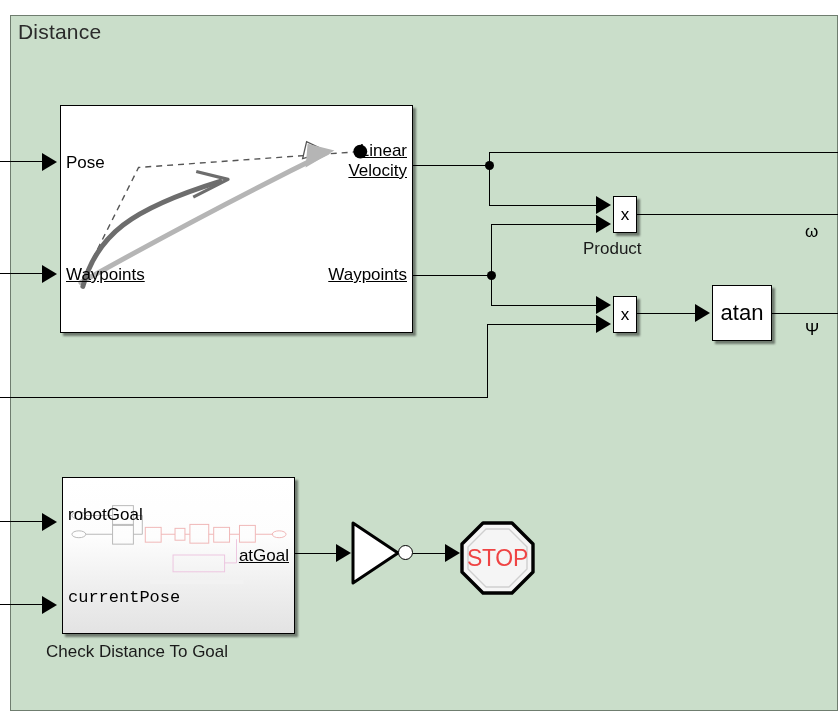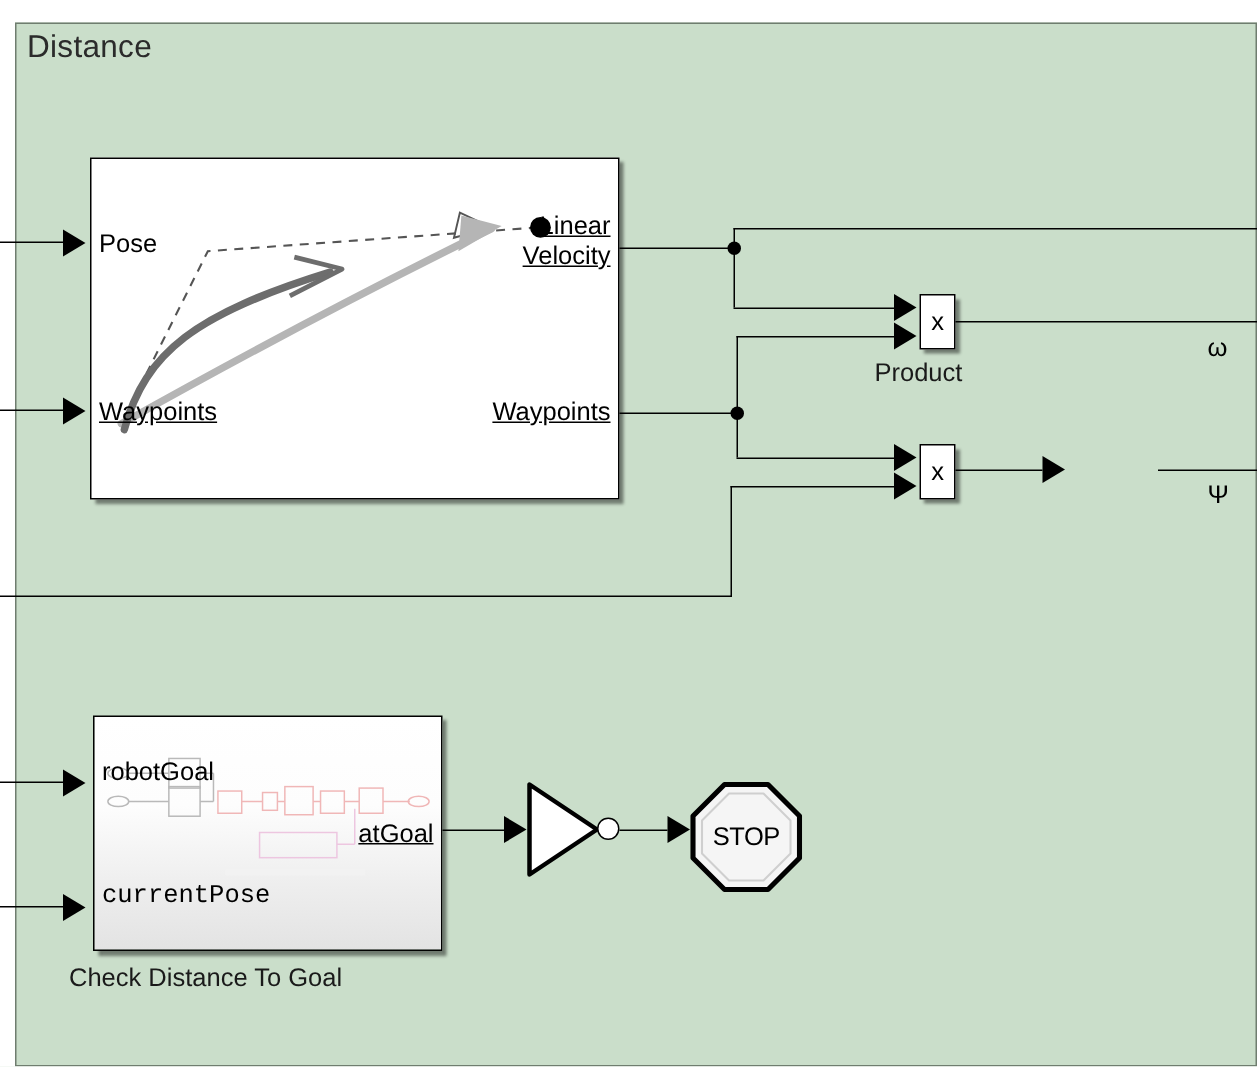--- a/index.html
+++ b/index.html
@@ -126,21 +126,21 @@
   #stop-blk{
     position:absolute;
     left:460px; top:521px;
     width:75px; height:74px;
   }
   #stop-text{
     position:absolute;
     left:460px; top:521px;
     width:75px; height:74px;
     display:flex;align-items:center;justify-content:center;
-    font-size:17px;color:#000000;letter-spacing:-0.3px;
+    font-size:23px;color:#ef4444;letter-spacing:-0.3px;
   }
 </style>
 </head>
 <body>
 
 <div id="stage">
 
   <div id="control-panel"></div>
   <div id="control-title">Distance</div>
 
@@ -205,20 +205,23 @@
   <div class="blk mult" id="product2">
     <span>x</span>
   </div>
 
   <div class="wire-h" style="left:637px; top:214px; width:201px;"></div>
   <div class="sig-label" id="omega-label">ω</div>
 
   <div class="wire-h" style="left:637px; top:313px; width:58px;"></div>
   <div class="arrow" style="left:695px; top:304px;"></div>
 
+  <div class="blk" id="atan-blk">
+    <span>atan</span>
+  </div>
 
   <div class="wire-h" style="left:772px; top:313px; width:66px;"></div>
   <div class="sig-label" id="psi-label">Ψ</div>
 
   <div class="wire-h" style="left:0px; top:521px; width:42px;"></div>
   <div class="arrow" style="left:42px; top:513px;"></div>
 
   <div class="wire-h" style="left:0px; top:604px; width:42px;"></div>
   <div class="arrow" style="left:42px; top:596px;"></div>
 

